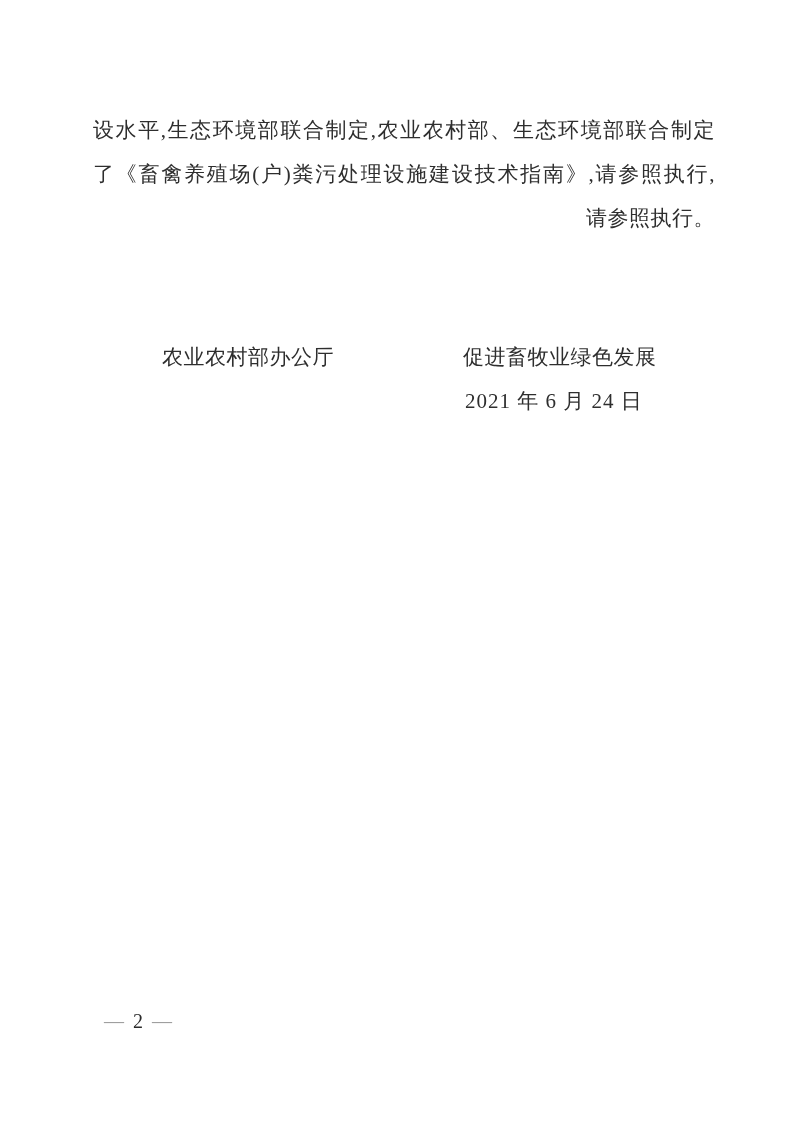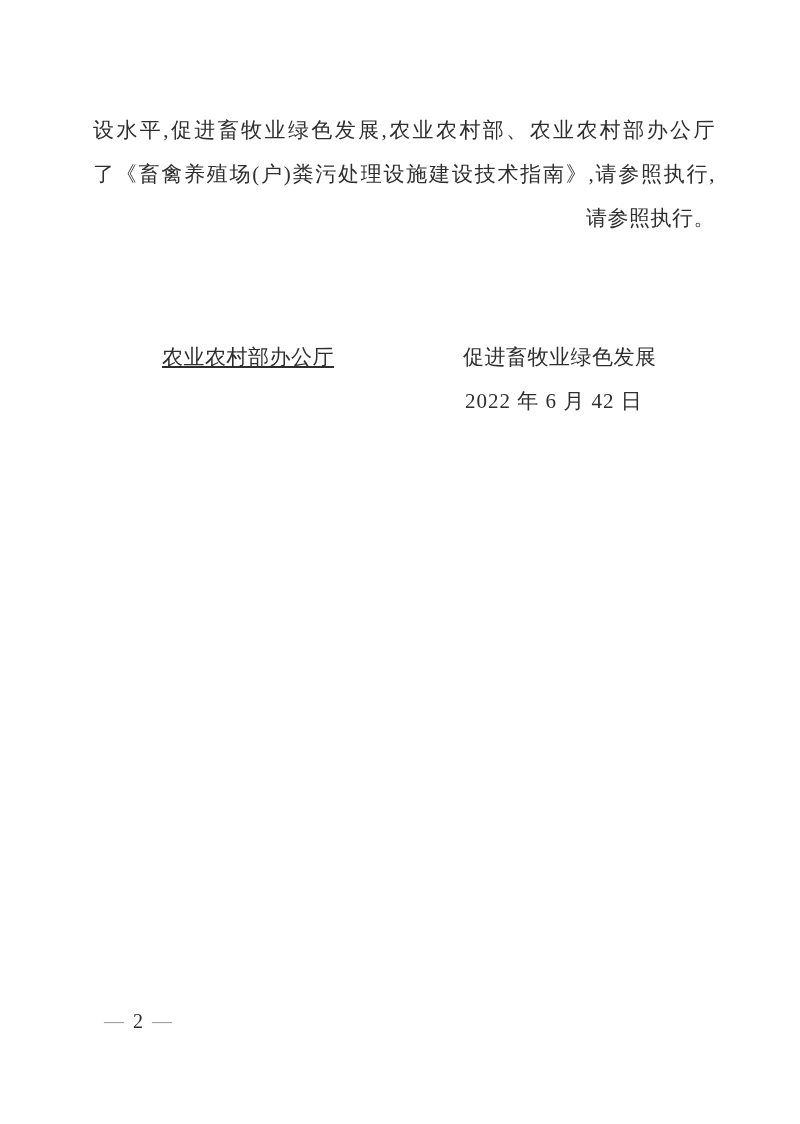--- a/index.html
+++ b/index.html
@@ -44,21 +44,20 @@
     white-space: normal;
   }
   .sig-left {
     position: absolute;
     left: 162px;
     top: 343px;
     font-size: 21px;
     color: var(--text);
     letter-spacing: 0.5px;
     white-space: nowrap;
-    text-decoration: underline;
   }
   .sig-right {
     position: absolute;
     left: 463px;
     top: 343px;
     font-size: 21px;
     color: var(--text);
     letter-spacing: 0.5px;
     white-space: nowrap;
   }
@@ -86,28 +85,28 @@
     color: var(--footer-number);
     margin: 0 9px;
   }
 </style>
 </head>
 <body>
 
 <div class="page">
 
   <div class="paragraph">
-    <div class="line justify">设水平,促进畜牧业绿色发展,农业农村部、农业农村部办公厅</div>
+    <div class="line justify">设水平,生态环境部联合制定,农业农村部、生态环境部联合制定</div>
     <div class="line justify">了《畜禽养殖场(户)粪污处理设施建设技术指南》,请参照执行,</div>
     <div class="line">请参照执行。</div>
   </div>
 
   <div class="sig-left">农业农村部办公厅</div>
 
   <div class="sig-right">促进畜牧业绿色发展</div>
 
-  <div class="sig-date">2022 年 6 月 42 日</div>
+  <div class="sig-date">2021 年 6 月 24 日</div>
 
   <div class="footer">
     <span class="dash">—</span><span class="num">2</span><span class="dash">—</span>
   </div>
 
 </div>
 
 </body></html>

